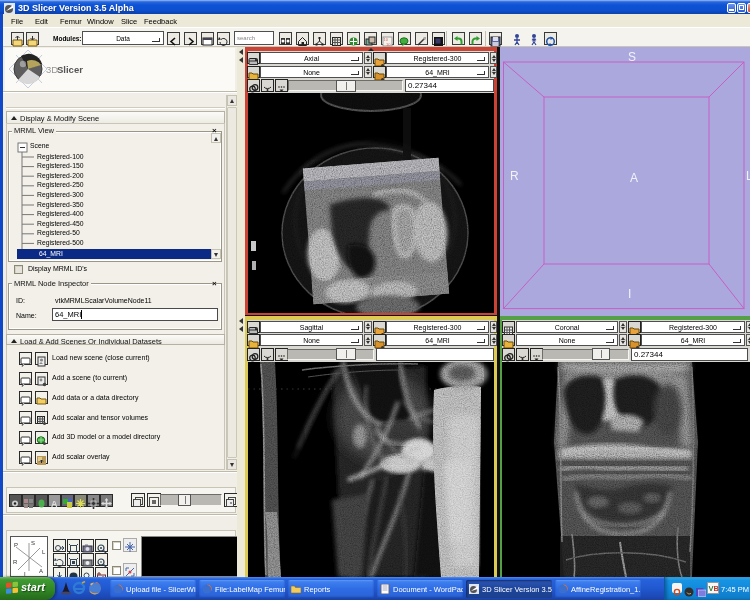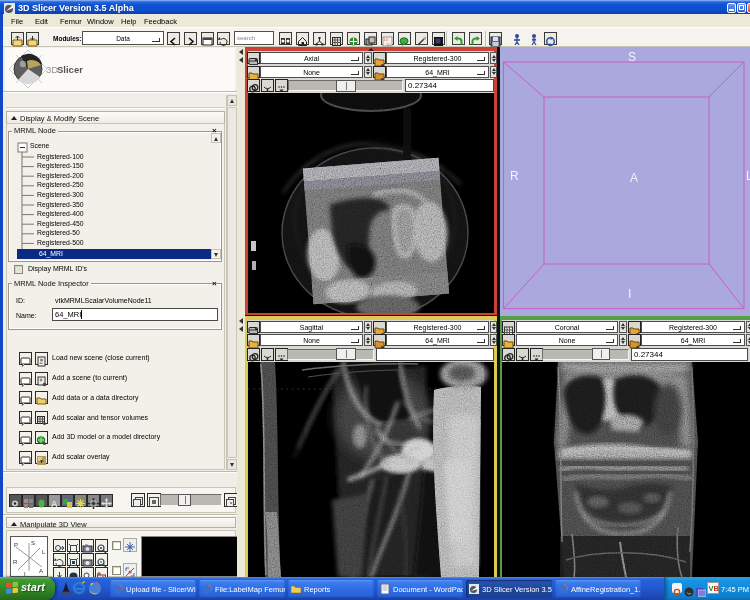--- a/index.html
+++ b/index.html
@@ -58,21 +58,21 @@
  <div class="abs" style="left:737px;top:2px;width:9px;height:10px;background:linear-gradient(180deg,#6f96ea,#2b5ad3);border:1px solid #fff;border-radius:2px">
         <div class="abs" style="left:1px;top:1px;width:5px;height:5px;border:1px solid #fff"></div>
       </div>
  <div class="abs" style="left:747px;top:2px;width:9px;height:10px;background:linear-gradient(180deg,#f0a086,#d4482a);border:1px solid #fff;border-radius:2px"></div>
 </div>
 <div class="menu">
  <span style="left:8px">File</span>
       <span style="left:32px">Edit</span>
       <span style="left:57px">Femur</span>
       <span style="left:84px">Window</span>
-      <span style="left:118px">Help</span>
+      <span style="left:118px">Slice</span>
       <span style="left:141px">Feedback</span>
 </div>
 <div class="abs" style="left:0;top:14px;width:3px;height:563px;background:#1048c8"></div>
 <div class="tbar">
  <div class="ti" style="left:8px"><svg width="11" height="11">
           <path d="M1 4 h9 v6 h-9 z" fill="#f3d77a" stroke="#7a5b10" stroke-width="1"></path>
           <path d="M5.5 0 v4 M3.5 2 l2-2 2 2" stroke="#333" fill="none"></path>
         </svg></div>
  <div class="ti" style="left:23px"><svg width="11" height="11">
           <path d="M1 4 h9 v6 h-9 z" fill="#f3d77a" stroke="#7a5b10" stroke-width="1"></path>
@@ -188,21 +188,21 @@
 </svg>
 <div class="abs" style="left:3px;top:91px;width:234px;height:2px;border-top:1px solid #bdbaac;border-bottom:1px solid #fff"></div>
 <div class="abs" style="left:6px;top:107px;width:219px;height:2px;border-top:1px solid #cfccbe;border-bottom:1px solid #fff"></div>
 <div class="sechdr" style="top:111px;width:219px;height:14px">
       <span class="tri-u"></span>
       <b>Display &amp; Modify Scene</b>
     </div>
 <div class="abs" style="left:6px;top:123px;width:219px;height:347px;background:#f2f0e8;border:1px solid #c9c6b8"></div>
 
 <div class="gbox" style="left:8px;top:131px;width:214px;height:131px"></div>
-<div class="glab" style="left:12px;top:126px">MRML Node</div>
+<div class="glab" style="left:12px;top:126px">MRML View</div>
 <div class="gx" style="left:212px;top:126px">×</div>
 <svg class="abs" style="left:10px;top:133px" width="200" height="127">
  <g stroke="#777" fill="none">
   <path d="M12 19 V120"></path>
   <path d="M12 24 H24 M12 33.6 H24 M12 43.2 H24 M12 52.8 H24 M12 62.4 H24 M12 72 H24 M12 81.6 H24 M12 91.2 H24 M12 100.8 H24 M12 110.4 H24 M12 120 H24"></path>
  </g>
  <rect x="8" y="10" width="9" height="9" fill="#fff" stroke="#777"></rect>
  <path d="M10 14.5 H15" stroke="#333"></path>
 </svg>
 <div class="trow" style="left:30px;top:142px">Scene</div>
@@ -228,20 +228,24 @@
 <div class="ldtxt" style="left:28px;top:265px">Display MRML ID's</div>
 
 <div class="gbox" style="left:8px;top:283px;width:214px;height:47px"></div>
 <div class="glab" style="left:12px;top:278.5px">MRML Node Inspector</div>
 <div class="gx" style="left:212px;top:278.5px">×</div>
 <div class="ldtxt" style="left:16px;top:297px">ID:</div>
 <div class="ldtxt" style="left:55px;top:297px">vtkMRMLScalarVolumeNode11</div>
 <div class="ldtxt" style="left:16px;top:312px">Name:</div>
 <div class="vfield" style="left:52px;top:308px;width:166px;height:13px;font-size:7.5px;line-height:11px">64_MRI<span style="border-left:1px solid #000;margin-left:0px">&nbsp;</span></div>
 
+<div class="sechdr" style="top:334px;width:219px;height:11px">
+      <span class="tri-u"></span>
+      <b>Load &amp; Add Scenes Or Individual Datasets</b>
+    </div>
 <div class="ldi" style="left:19px;top:351.5px"><svg width="11" height="11">
         <rect x="1" y="2" width="9" height="6" rx="1" fill="#fff" stroke="#333"></rect>
         <path d="M3 8 l-1 2.5 3-2.5" fill="#fff" stroke="#333" stroke-width=".7"></path>
       </svg></div>
 <div class="ldi" style="left:35px;top:351.5px"><svg width="11" height="11">
         <rect x="2" y="1" width="7" height="9" fill="#eee" stroke="#333"></rect>
         <circle cx="5.5" cy="4" r="1.6" fill="#888"></circle>
         <path d="M3 8 l2-2 2 2 z" fill="#888"></path>
       </svg></div>
 <div class="ldtxt" style="left:52px;top:354px">Load new scene (close current)</div>
@@ -347,24 +351,20 @@
       </svg></div>
 <div class="slider" style="left:160px;top:494px;width:62px;height:12px"></div>
 <div class="shandle" style="left:178px;top:494px;width:13px;height:12px"></div>
 <div class="ldi" style="left:224px;top:493px;width:14px;height:14px"><svg width="12" height="12">
         <rect x="3.5" y="1.5" width="7" height="7" fill="none" stroke="#444"></rect>
         <rect x="1.5" y="3.5" width="7" height="7" fill="#eee" stroke="#444"></rect>
         <path d="M5 7 h2" stroke="#333"></path>
       </svg></div>
 
 <div class="abs" style="left:3px;top:514px;width:234px;height:2px;border-top:1px solid #bdbaac;border-bottom:1px solid #fff"></div>
-<div class="sechdr" style="top:517px;width:230px;height:11px">
-      <span class="tri-u"></span>
-      <b>Manipulate 3D View</b>
-    </div>
 <div class="abs" style="left:6px;top:530px;width:230px;height:47px;background:#f6f5f0;border:1px solid #c8c5b7"></div>
 <div class="abs" style="left:10px;top:536px;width:38px;height:41px;background:#fff;border:1px solid #555"></div>
 <svg class="abs" style="left:11px;top:537px" width="36" height="39">
  <g stroke="#999">
         <path d="M7 33 L29 11"></path>
         <path d="M5 10 L31 30"></path>
         <path d="M18 6 L18 34"></path>
       </g>
  <g font-size="6" fill="#333">
         <text x="3" y="10">P</text>

